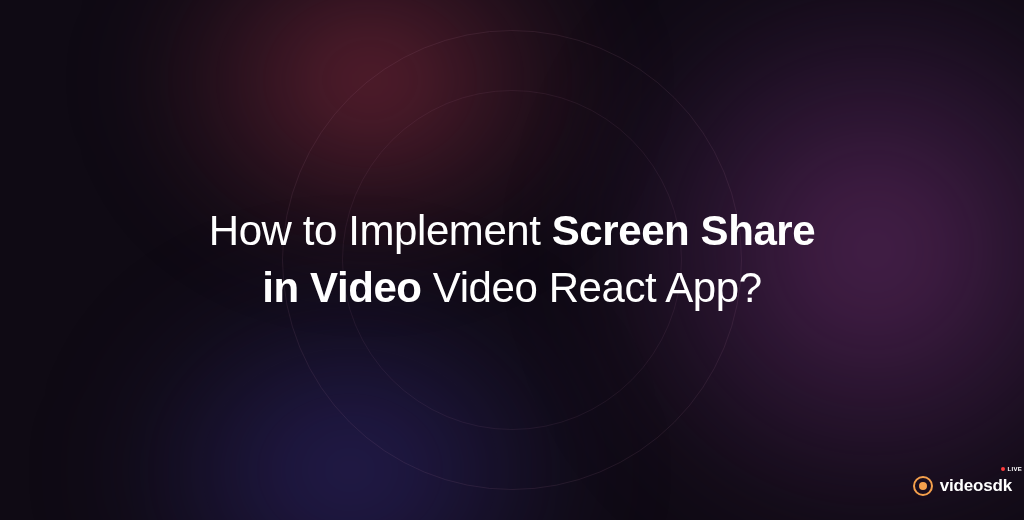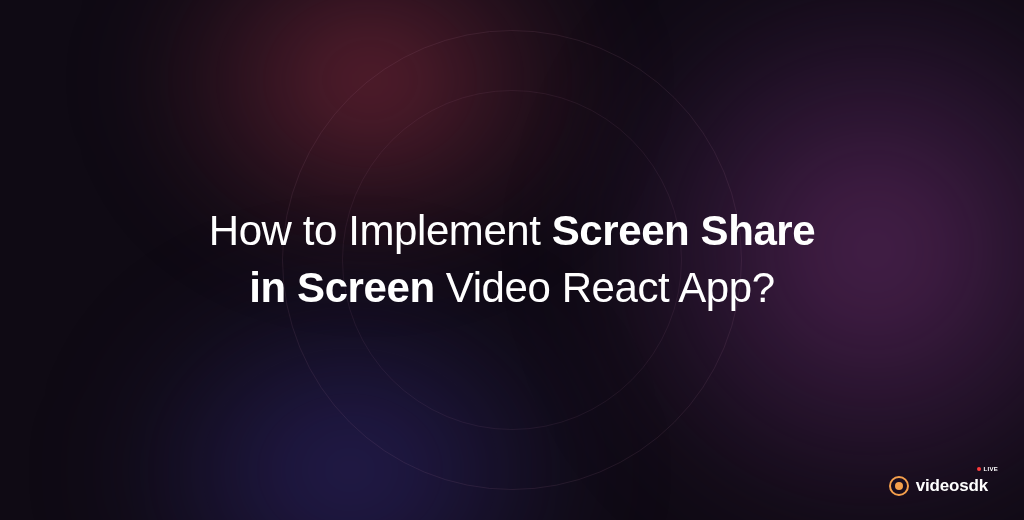--- a/index.html
+++ b/index.html
@@ -95,21 +95,21 @@
       letter-spacing: -0.01em;
     }
     
     .bold {
       font-weight: 700;
     }
     
     .logo-container {
       position: absolute;
       bottom: 24px;
-      right: 36px;
+      right: 12px;
       display: flex;
       align-items: center;
       gap: 7px;
     }
     
     .logo-icon {
       width: 20px;
       height: 20px;
       border-radius: 50%;
       border: 2px solid #f5a04c;
@@ -164,21 +164,21 @@
   <div class="glow-red"></div>
   <div class="glow-purple-right"></div>
   <div class="glow-blue"></div>
   <div class="circle-1"></div>
   <div class="circle-2"></div>
 </div>
 
 <div class="content">
   <h1 class="title">
     <span>How to Implement </span><span class="bold">Screen Share</span><br>
-    <span class="bold">in Screen</span><span> Video React App?</span>
+    <span class="bold">in Video</span><span> Video React App?</span>
   </h1>
 </div>
 
 <div class="logo-container">
   <div class="logo-icon"></div>
   <div style="position: relative;">
     <span class="logo-text">videosdk</span>
     <div class="live-badge">
       <div class="live-dot"></div>
       <span class="live-text">LIVE</span>

